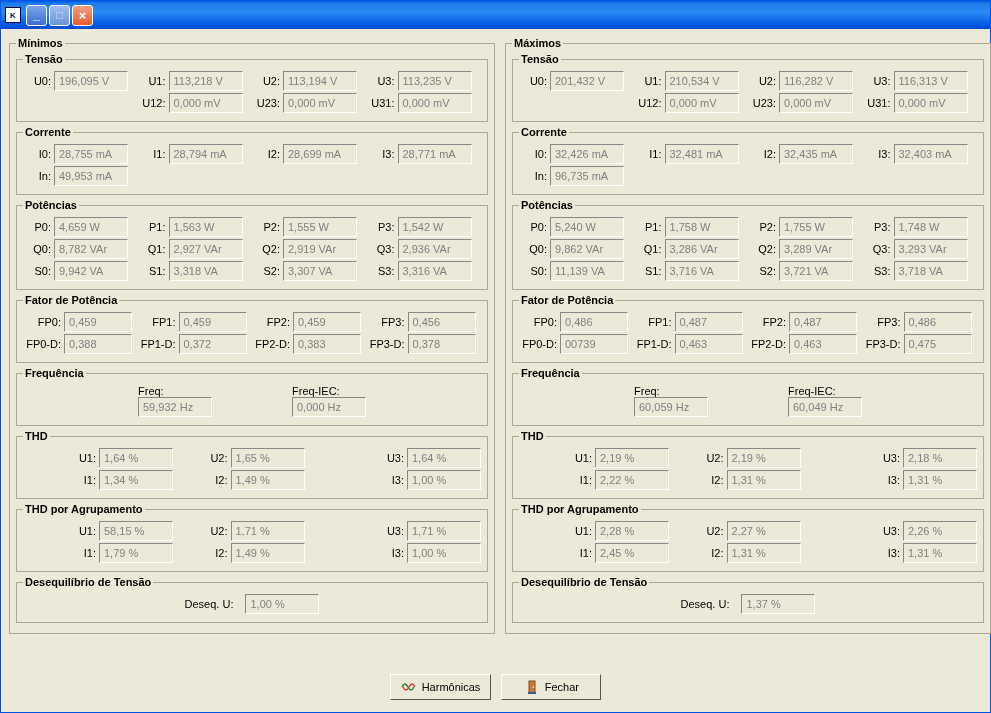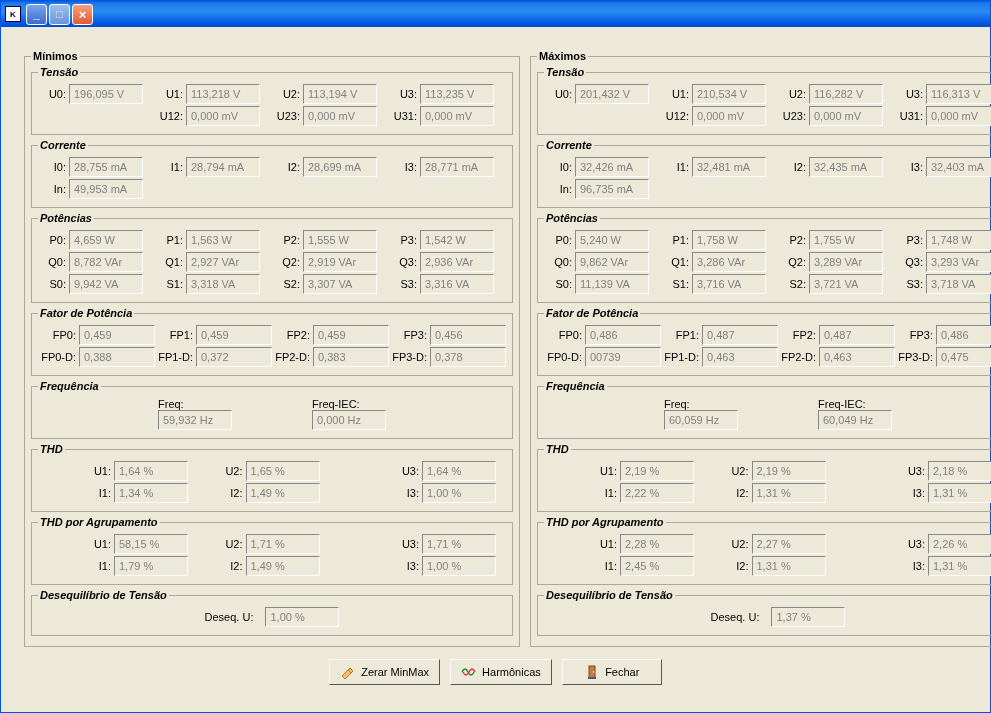--- a/index.html
+++ b/index.html
@@ -12,44 +12,44 @@
   display: flex; align-items: center; padding: 0 4px; color: #fff; font-weight: bold; font-size: 12px;
 }
 .titlebar .icon { width: 16px; height: 16px; background: #fff; margin-right: 5px; border: 1px solid #003; font-size: 8px; color: #003; display: flex; align-items: center; justify-content: center; }
 .titlebar .title { flex: 1; }
 .titlebar .btns { display: flex; gap: 2px; }
 .tb-btn { width: 21px; height: 21px; border: 1px solid #fff; border-radius: 3px; display: flex; align-items: center; justify-content: center; font-family: Arial; font-weight: bold; font-size: 12px; }
 .tb-min { background: linear-gradient(#7ba6e8,#3d6bd0); color: #fff; }
 .tb-max { background: linear-gradient(#9fbef0,#6a95db); color: #cdd; }
 .tb-close { background: linear-gradient(#f4a183,#e25b33); color: #fff; font-size: 13px; }
 
-.content { flex: 1; padding: 23px; display: flex; flex-direction: column; }
+.content { flex: 1; padding: 8px; display: flex; flex-direction: column; }
 
 .cols { display: flex; gap: 10px; flex: 1; }
 .col { flex: 1; }
 
 fieldset {
   border: 1px solid #aca899; padding: 4px 6px 6px 6px; margin-bottom: 4px; position: relative;
 }
 legend { font-size: 11px; padding: 0 2px; color: #000; font-weight: bold; }
-fieldset.inner legend { font-weight: bold; font-style: italic; }
+fieldset.inner legend { font-weight: bold; }
 
 .row { display: flex; align-items: center; gap: 0; margin: 2px 0; }
 .row .pair { display: flex; align-items: center; gap: 3px; flex: 1; }
 .lbl { font-size: 11px; text-align: right; min-width: 28px; }
 .lbl.wide { min-width: 48px; }
 .lbl.mid { min-width: 38px; }
 
 .val {
   border: 1px solid #aca899; background: #ece9d8; color: #808080; padding: 2px 4px;
   font-size: 11px; height: 20px; display: flex; align-items: center;
   border-top-color: #888; border-left-color: #888; border-bottom-color: #fff; border-right-color: #fff;
   width: 74px;
 }
-.val.narrow { width: 76px; }
+.val.narrow { width: 68px; }
 
 .center-row { display: flex; justify-content: center; align-items: center; gap: 80px; margin: 2px 0; }
 .single-center { display: flex; justify-content: center; align-items: center; gap: 12px; margin: 2px 0; }
 
 .bottom-btns { display: flex; justify-content: center; gap: 10px; padding: 8px 0 4px 0; }
 .btn {
   border: 1px solid #888; background: #ece9d8; padding: 4px 10px; display: flex; align-items: center; gap: 5px;
   font-size: 11px; cursor: pointer; min-width: 100px; height: 26px; justify-content: center;
   border-top-color: #fff; border-left-color: #fff; border-bottom-color: #555; border-right-color: #555;
 }
@@ -624,29 +624,20 @@
             <div class="single-center">
               <span class="lbl wide">Deseq. U:</span>
               <div class="val">1,37 %</div>
             </div>
           </fieldset>
         </fieldset>
       </div>
     </div>
 
     <div class="bottom-btns">
-      <button class="btn">
-        <span class="btn-icon">
-          <svg width="16" height="16" viewBox="0 0 16 16">
-              <path d="M2 12 L10 4 L13 7 L5 15 L2 12 Z" fill="#f7c070" stroke="#b57b20" stroke-width="1"></path>
-              <path d="M8 6 L11 9" stroke="#b57b20"></path>
-            </svg>
-        </span>
-        <span>Zerar MinMax</span>
-      </button>
       <button class="btn">
         <span class="btn-icon">
           <svg width="16" height="16" viewBox="0 0 16 16">
               <path d="M1 8 Q4 2 7 8 T13 8" fill="none" stroke="#2a8a2a" stroke-width="1.5"></path>
               <path d="M2 8 Q5 14 8 8 T14 8" fill="none" stroke="#d04040" stroke-width="1.5"></path>
             </svg>
         </span>
         <span>Harmônicas</span>
       </button>
       <button class="btn">

